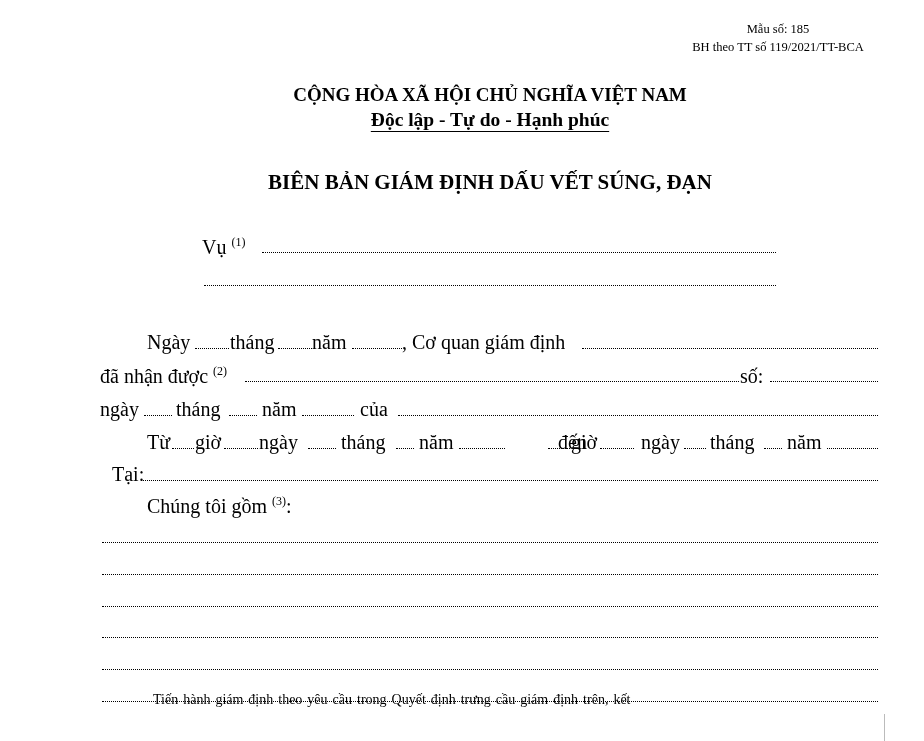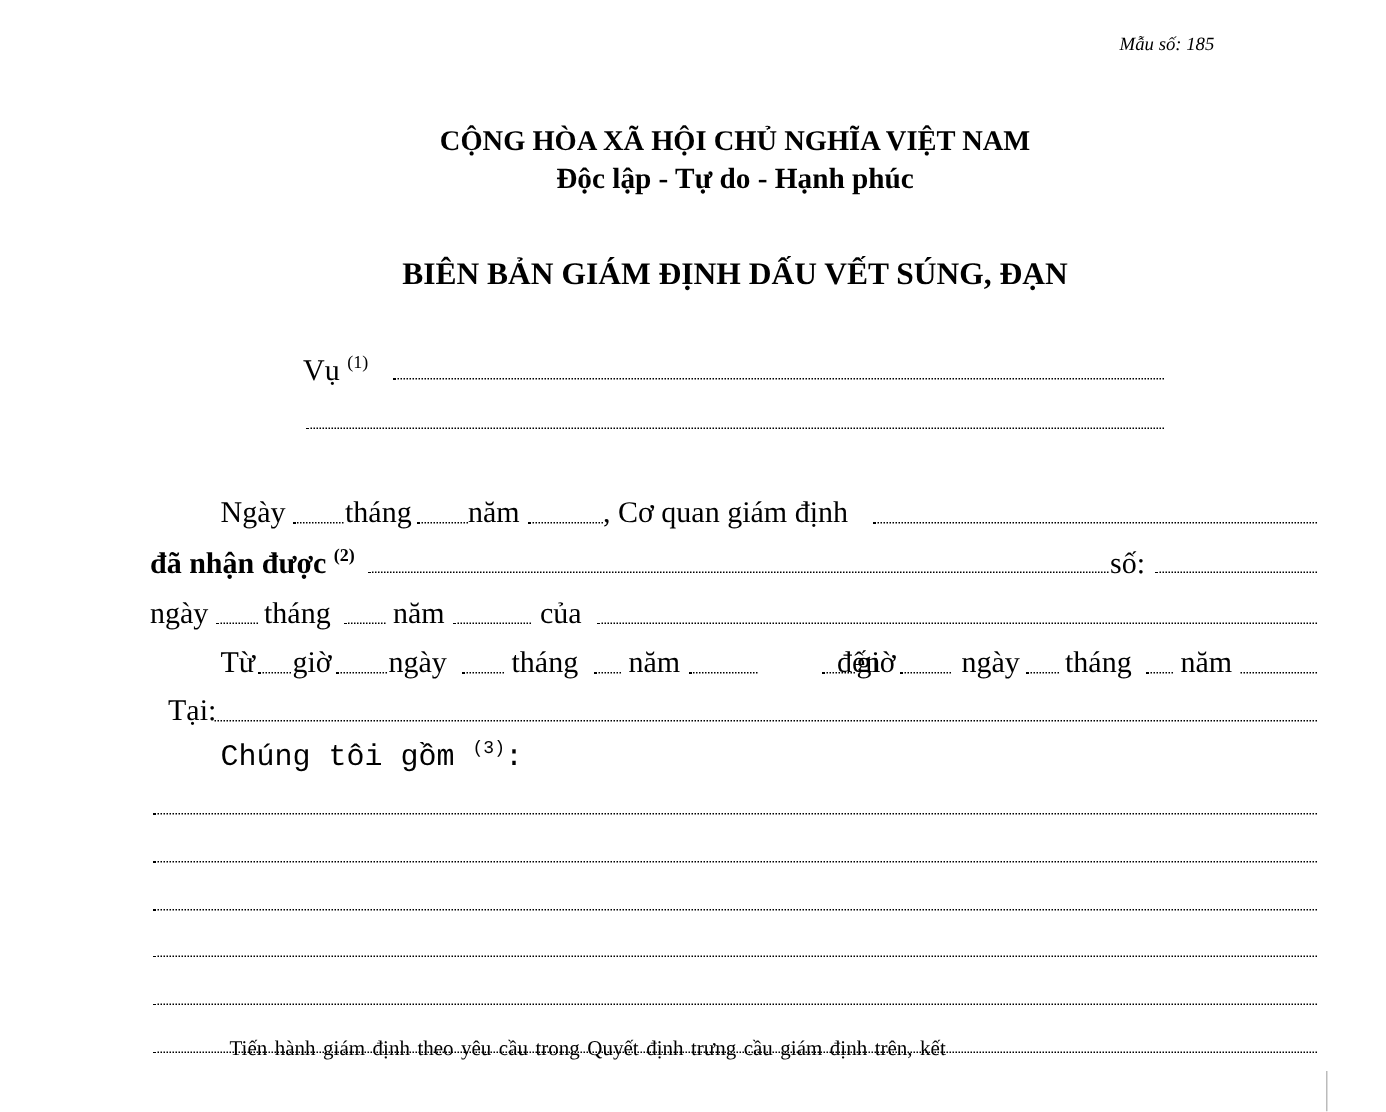--- a/index.html
+++ b/index.html
@@ -3,39 +3,40 @@
   <meta charset="utf-8">
   <style>
     html, body { margin: 0; padding: 0; background: #ffffff; }
     body {
       width: 924px; height: 741px; overflow: hidden; position: relative;
       font-family: "Liberation Serif", "DejaVu Serif", serif; color: #000;
     }
     .abs { position: absolute; white-space: nowrap; }
     .meta {
       position: absolute; right: 26px; top: 20px; width: 240px;
-      text-align: center; font-style: italic; font-size: 12.5px; line-height: 18px;
+      text-align: center; font-size: 12.5px; line-height: 18px;
     }
     .center { position: absolute; left: 0; width: 980px; text-align: center; font-weight: bold; }
     .h1 { top: 84px; font-size: 19px; }
     .h2 { top: 109px; font-size: 19.5px; }
-    .h2 span { text-underline-offset: 5px; text-decoration-thickness: 1px; margin-top: 33px; }
+    .h2 span { text-decoration: underline; text-underline-offset: 5px; text-decoration-thickness: 1px; margin-top: 33px; }
     .title { top: 170px; font-size: 21px; }
     .txt { font-size: 20px; line-height: 24px; }
     sup { font-size: 12px; vertical-align: 8px; line-height: 0; }
     .dots {
       position: absolute; height: 0; border-bottom: 1px dotted #000;
     }
     .cursor { position: absolute; left: 884px; top: 714px; width: 1px; height: 27px; background: #bbb; }
   </style>
 </head>
 <body>
 
 <div class="meta">
   <div>Mẫu số: 185</div>
+  <div>BH theo TT số 119/2021/TT-BCA</div>
 </div>
 
 <div class="center h1">CỘNG HÒA XÃ HỘI CHỦ NGHĨA VIỆT NAM</div>
 <div class="center h2"><span>Độc lập - Tự do - Hạnh phúc</span></div>
 <div class="center title">BIÊN BẢN GIÁM ĐỊNH DẤU VẾT SÚNG, ĐẠN</div>
 
 <div class="abs txt" style="left:202px; top:235px;">
   <span>Vụ</span>
   <sup>(1)</sup>
 </div>
@@ -44,21 +45,21 @@
 
 <div class="abs txt" style="left:147px; top:330px;">Ngày</div>
 <div class="dots" style="left:195px; width:34px; top:348px;"></div>
 <div class="abs txt" style="left:230px; top:330px;">tháng</div>
 <div class="dots" style="left:278px; width:34px; top:348px;"></div>
 <div class="abs txt" style="left:312px; top:330px;">năm</div>
 <div class="dots" style="left:352px; width:50px; top:348px;"></div>
 <div class="abs txt" style="left:402px; top:330px;">, Cơ quan giám định</div>
 <div class="dots" style="left:582px; width:296px; top:348px;"></div>
 
-<div class="abs txt" style="left:100px; top:364px;font-weight:bold;">
+<div class="abs txt" style="left:100px; top:364px;">
   <span>đã nhận được</span>
   <sup>(2)</sup>
 </div>
 <div class="dots" style="left:245px; width:494px; top:381px;"></div>
 <div class="abs txt" style="left:740px; top:364px;">số:</div>
 <div class="dots" style="left:770px; width:108px; top:381px;"></div>
 
 <div class="abs txt" style="left:100px; top:397px;">ngày</div>
 <div class="dots" style="left:144px; width:28px; top:415px;"></div>
 <div class="abs txt" style="left:176px; top:397px;">tháng</div>
@@ -85,21 +86,21 @@
 <div class="abs txt" style="left:641px; top:430px;">ngày</div>
 <div class="dots" style="left:684px; width:22px; top:448px;"></div>
 <div class="abs txt" style="left:710px; top:430px;">tháng</div>
 <div class="dots" style="left:764px; width:18px; top:448px;"></div>
 <div class="abs txt" style="left:787px; top:430px;">năm</div>
 <div class="dots" style="left:827px; width:51px; top:448px;"></div>
 
 <div class="abs txt" style="left:100px; top:462px;margin-left:12px;">Tại:</div>
 <div class="dots" style="left:143px; width:735px; top:480px;"></div>
 
-<div class="abs txt" style="left:147px; top:494px;font-family:Liberation Mono, monospace;">
+<div class="abs txt" style="left:147px; top:494px;">
   <span>Chúng tôi gồm</span>
   <sup>(3)</sup><span>:</span>
 </div>
 <div class="dots" style="left:102px; width:776px; top:542px;"></div>
 <div class="dots" style="left:102px; width:776px; top:574px;"></div>
 <div class="dots" style="left:102px; width:776px; top:606px;"></div>
 <div class="dots" style="left:102px; width:776px; top:637px;"></div>
 <div class="dots" style="left:102px; width:776px; top:669px;"></div>
 <div class="dots" style="left:102px; width:776px; top:701px;"></div>
 

